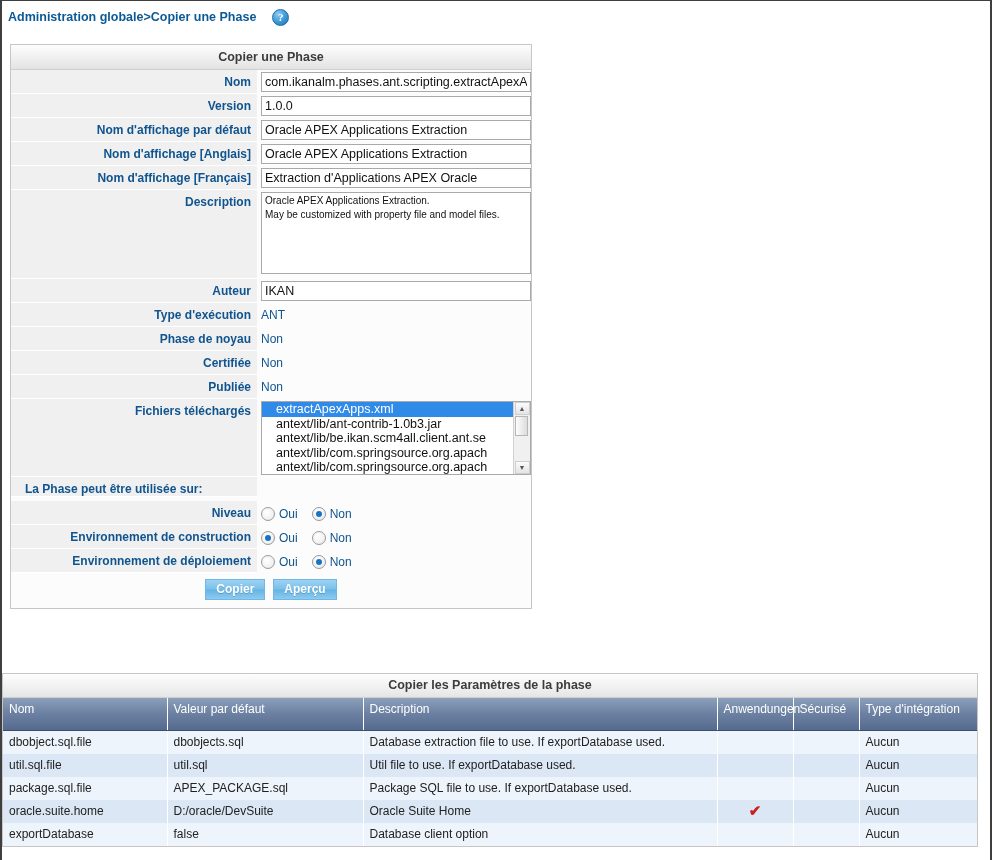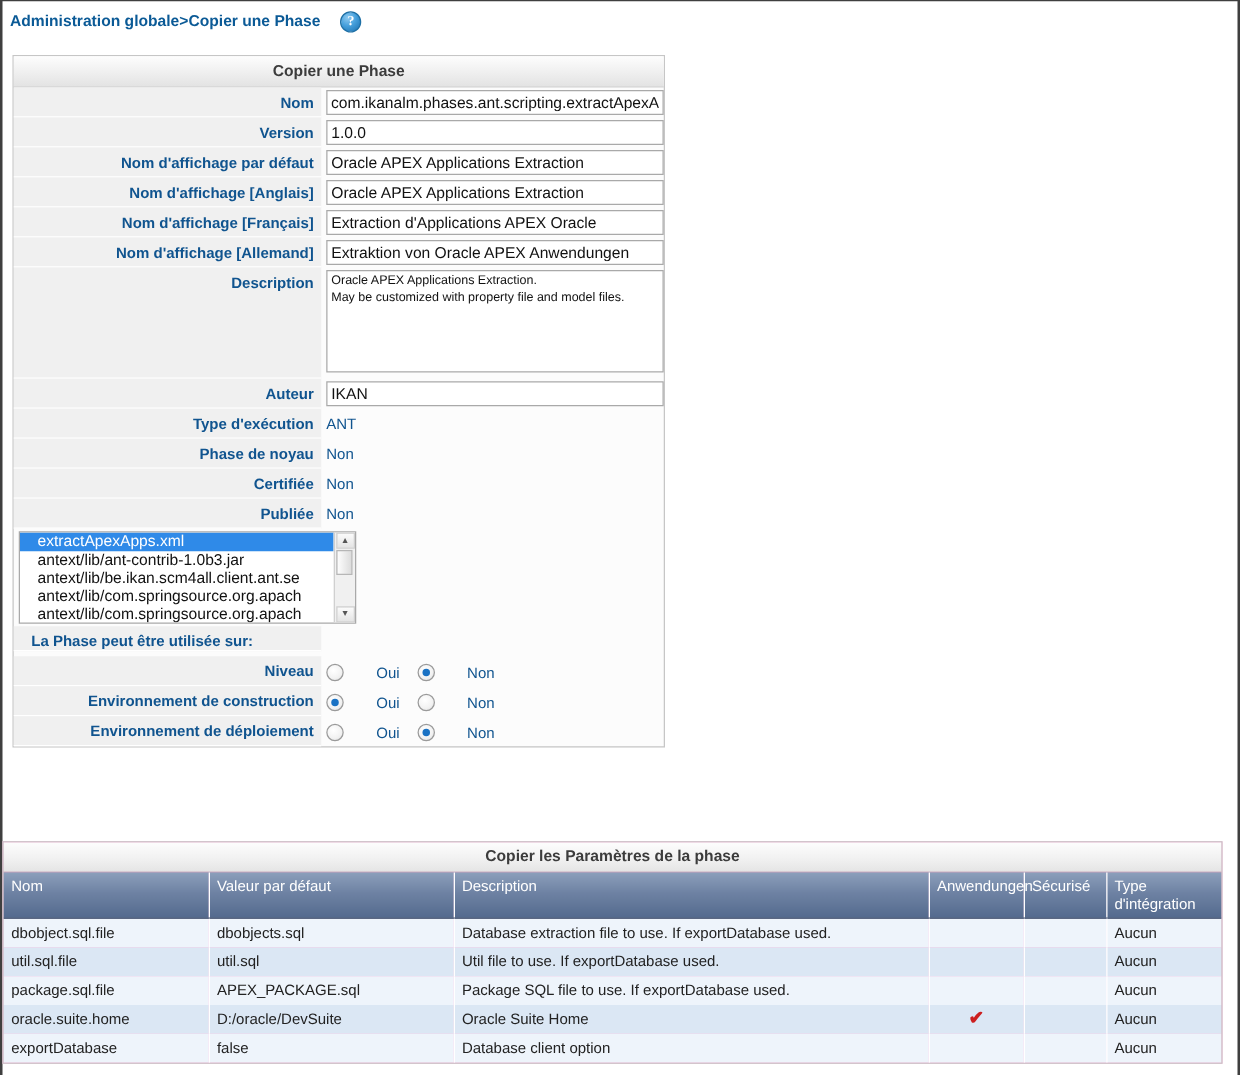--- a/index.html
+++ b/index.html
@@ -191,21 +191,21 @@
     position: absolute;
     top: 14px; left: 1px;
     width: 13px; height: 20px;
     background: linear-gradient(to right,#fdfdfd,#dcdcdc);
     border: 1px solid #b6b6b6;
     box-sizing: border-box;
   }
 
   
   .radio-group { display:flex; align-items:center; padding-top:4px; }
-  .radio-opt { display:flex; align-items:center; margin-right:14px; cursor:pointer;gap:22px; }
+  .radio-opt { display:flex; align-items:center; margin-right:14px; cursor:pointer; }
   .radio-dot {
     width: 12px; height: 12px;
     border-radius: 50%;
     border: 1px solid #9a9a9a;
     background: radial-gradient(circle at 40% 35%, #ffffff 0%, #f2f2f2 60%, #dcdcdc 100%);
     display: inline-block;
     position: relative;
     margin-right: 4px;
   }
   .radio-dot.on::after {
@@ -287,21 +287,21 @@
   }
   table.params tbody td:last-child { border-right: none; }
   table.params tbody tr:nth-child(odd)  { background: #eef4fb; }
   table.params tbody tr:nth-child(even) { background: #dbe7f4; }
   .tick { color: #cc1f1f; font-size: 15px; font-weight: bold; display:block; text-align:center; line-height: 14px;}
   .c-nom   { width: 164px; }
   .c-val   { width: 196px; }
   .c-desc  { }
   .c-oblig { width: 76px; }
   .c-secu  { width: 66px; }
-  .c-type  { width: 92px; }
+  .c-type  { width: 118px; }
 </style>
 </head>
 <body>
 
 <div class="page">
 
   <div class="breadcrumb">
     <a href="#">Administration globale</a>
       <span class="bc-sep">&gt;</span>
       <a href="#">Copier une Phase</a>
@@ -339,26 +339,20 @@
       </div>
     </div>
 
     <div class="frow">
       <div class="flabel">Nom d'affichage [Français]</div>
       <div class="fvalue">
         <input class="ftext" type="text" value="Extraction d'Applications APEX Oracle" style="">
       </div>
     </div>
 
-    <div class="frow">
-      <div class="flabel">Nom d'affichage [Allemand]</div>
-      <div class="fvalue">
-        <input class="ftext" type="text" value="Extraktion von Oracle APEX Anwendungen" style="">
-      </div>
-    </div>
 
     <div class="frow">
       <div class="flabel tall">Description</div>
       <div class="fvalue">
         <textarea class="ftextarea" style="">Oracle APEX Applications Extraction.
 May be customized with property file and model files.</textarea>
       </div>
     </div>
 
     <div class="frow">
@@ -382,20 +376,21 @@
       <div class="flabel">Certifiée</div>
       <div class="fvalue plain">Non</div>
     </div>
 
     <div class="frow">
       <div class="flabel">Publiée</div>
       <div class="fvalue plain">Non</div>
     </div>
 
     <div class="frow">
+      <div class="flabel tall">Fichiers téléchargés</div>
       <div class="fvalue">
         <div class="filebox">
           <ul class="filebox-list" id="file-list">
               <li class="sel">extractApexApps.xml</li>
               <li>antext/lib/ant-contrib-1.0b3.jar</li>
               <li>antext/lib/be.ikan.scm4all.client.ant.se</li>
               <li>antext/lib/com.springsource.org.apach</li>
               <li>antext/lib/com.springsource.org.apach</li>
             </ul>
           <div class="vscroll">
@@ -453,20 +448,24 @@
               </label>
               <label class="radio-opt">
                 <span class="radio-dot on"></span>
                 <span class="radio-label">Non</span>
               </label>
             </div>
           </div>
         </div>
       </div>
 
+    <div class="btn-row">
+      <button class="btn">Copier</button>
+      <button class="btn">Aperçu</button>
+    </div>
   </div>
 
   <div class="table-panel">
     <div class="table-title">Copier les Paramètres de la phase</div>
     <table class="params">
       <thead>
         <tr>
           <th class="c-nom">Nom</th>
           <th class="c-val">Valeur par défaut</th>
           <th class="c-desc">Description</th>

